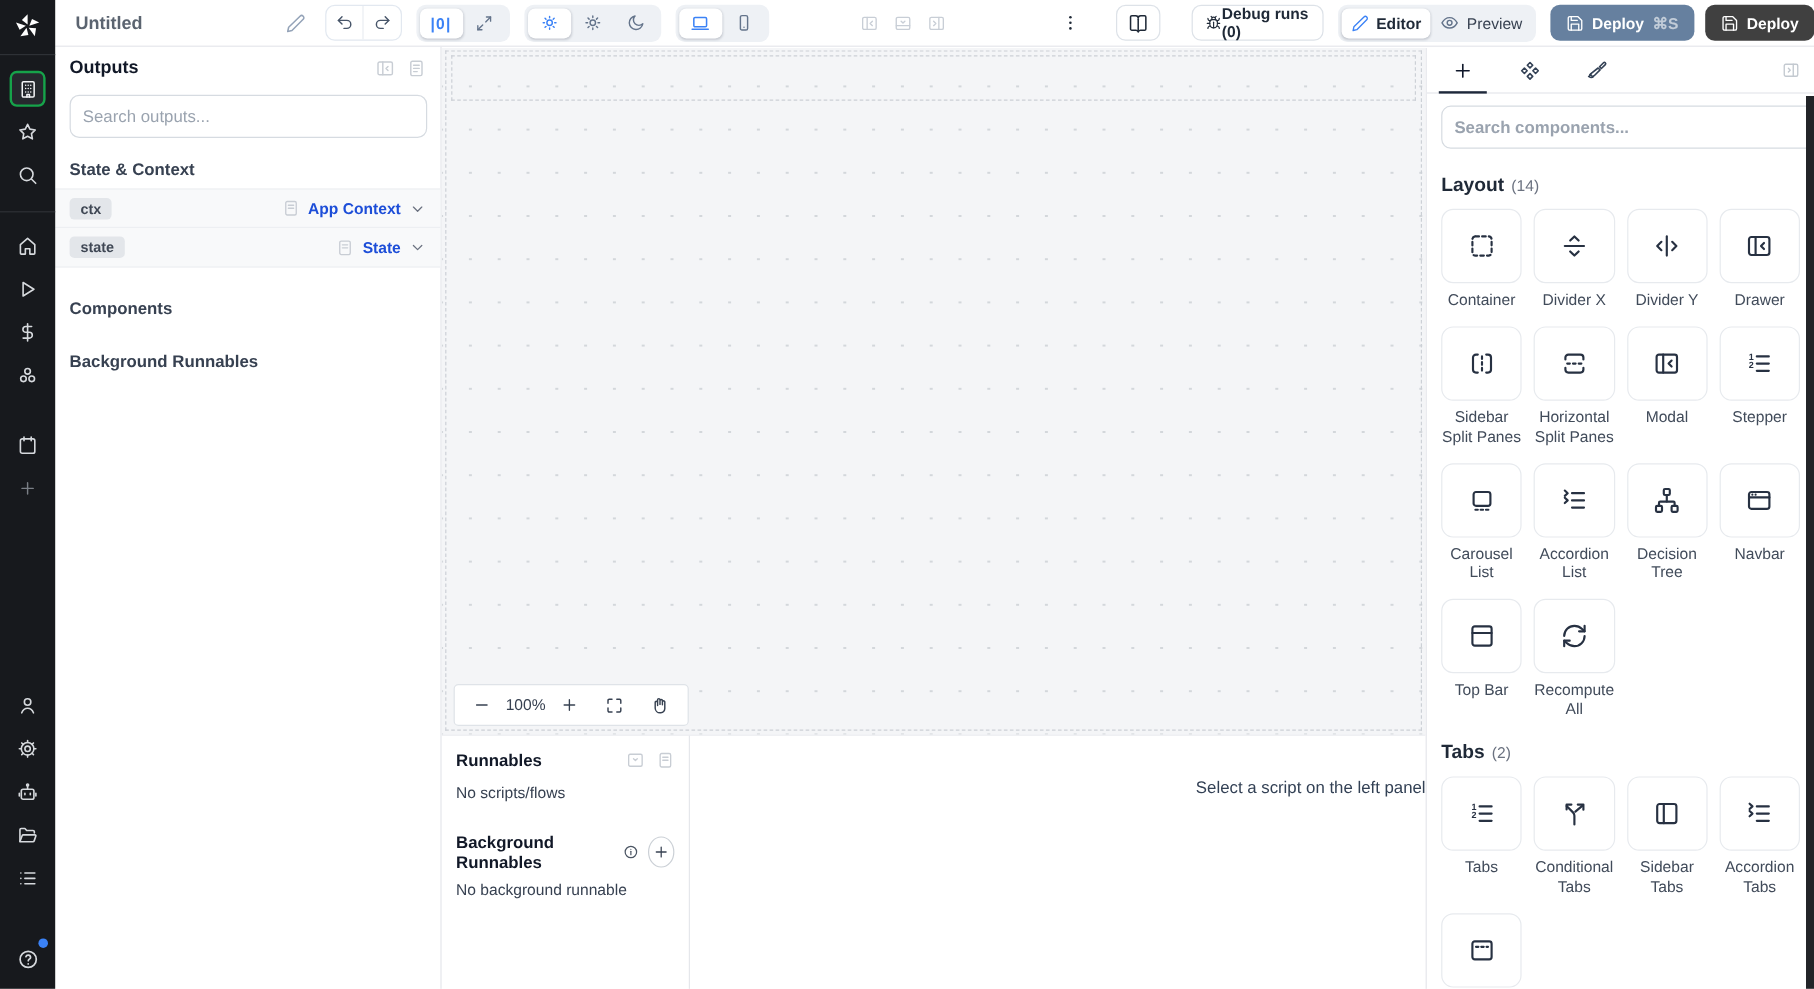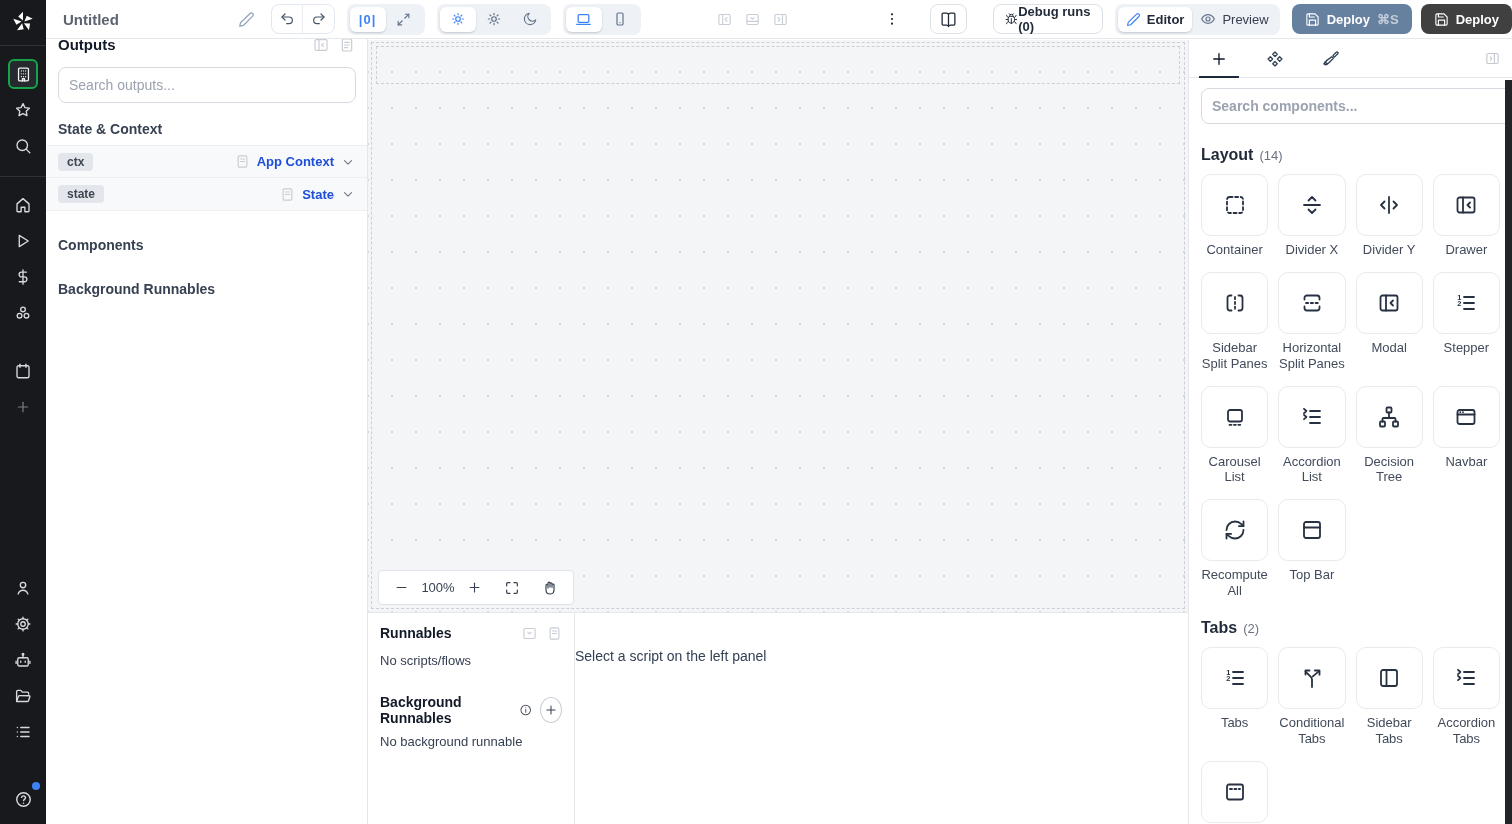--- a/index.html
+++ b/index.html
@@ -39,21 +39,21 @@
   .kebab { margin-left:92px; color:#1f2937; }
   .bordered-btn { display:flex; align-items:center; gap:1px; border:1px solid #dde2e8; border-radius:8px;
     background:#fff; padding:0 11px; height:30px; font-size:13px; font-weight:600; color:#1f2937; margin-left:26px; }
   .cta { display:flex; align-items:center; gap:7px; border-radius:8px; height:30px; padding:0 13px;
     color:#fff; font-size:13px; font-weight:700; margin-left:9px; }
   .cta.draft { background:#66809f; margin-left:12px; }
   .cta.draft .shortcut { color:rgba(255,255,255,.6); font-weight:600; }
   .cta.deploy { background:#404040; }
 
   
-  .outputs { position:fixed; left:46px; top:24px; width:322px; bottom:0; background:#fff;
+  .outputs { position:fixed; left:46px; top:36px; width:322px; bottom:0; background:#fff;
     border-right:1px solid #e5e7eb; z-index:10; }
   .outputs-head { display:flex; align-items:center; padding:12px 12px 4px; }
   .outputs-head .t { font-size:15px; font-weight:700; color:#111827; flex:1; }
   .mini-ic { color:#c8cdd4; margin-left:10px; }
   .search-input { display:block; width:298px; margin:10px 12px; height:36px; border:1px solid #d6dbe1;
     border-radius:8px; padding:0 10px; font-size:14px; color:#1f2937; background:#fff; outline:none;
     font-family:"Liberation Sans",sans-serif; }
   .search-input::placeholder { color:#9aa3af; }
   .sec-h { font-size:14px; font-weight:700; color:#374151; padding:8px 12px; }
   .ctx-row { height:33px; background:#f8f9fa; border-top:1px solid #edeff2; border-bottom:1px solid #edeff2;
@@ -80,21 +80,21 @@
   
   .bottom-panel { height:212px; background:#fff; border-top:1px solid #e5e7eb; display:flex; }
   .run-col { width:207px; border-right:1px solid #e5e7eb; padding:12px; }
   .run-head { display:flex; align-items:center; }
   .run-head .t { font-size:14px; font-weight:700; color:#111827; flex:1; }
   .run-empty { font-size:13px; color:#374151; margin-top:12px; }
   .bg-run-head { display:flex; align-items:center; gap:7px; margin-top:26px; }
   .bg-run-head .t { font-size:14px; font-weight:700; color:#111827; }
   .info-ic { color:#4b5563; }
   .plus-circle { width:26px; height:26px; border:1px solid #cbd0d6; border-radius:50%; display:grid; place-items:center; color:#374151; }
-  .select-msg-area { flex:1; display:flex; justify-content:flex-start; }
+  .select-msg-area { flex:1; display:flex; justify-content:flex-end; }
   .select-msg { font-size:14px; color:#334155; margin-top:35px; }
 
   
   .rightpanel { position:fixed; left:1188px; top:40px; width:324px; bottom:0; background:#fff;
     border-left:1px solid #e5e7eb; z-index:10; overflow:hidden; }
   .rp-tabs { height:38px; border-bottom:1px solid #e5e7eb; display:flex; align-items:stretch; padding:0 0 0 2px; }
   .rp-tab { width:56px; display:grid; place-items:center; color:#334155; position:relative; }
   .rp-tab.active { color:#0f172a; }
   .rp-tab.active::after { content:""; position:absolute; left:8px; right:8px; bottom:-1px; height:2px; background:#1e293b; }
   .rp-collapse { margin-left:auto; display:grid; place-items:center; padding-right:12px; color:#c3c9d0; }
@@ -680,36 +680,36 @@
         <rect x="3.5" y="5" width="17" height="14" rx="2"></rect>
             <line x1="3.5" y1="9.5" x2="20.5" y2="9.5"></line>
         <path d="M6.3 7.2h.01M9 7.2h.01"></path>
           </svg>
         </div>
       <div class="lbl">Navbar</div>
     </div>
     <div class="comp">
       <div class="box">
           <svg class="ic" width="24" height="24" viewBox="0 0 24 24">
+        <rect x="4" y="4" width="16" height="16" rx="2"></rect>
+            <line x1="4" y1="9.5" x2="20" y2="9.5"></line>
+          </svg>
+        </div>
+      <div class="lbl">Top Bar</div>
+    </div>
+    <div class="comp">
+      <div class="box">
+          <svg class="ic" width="24" height="24" viewBox="0 0 24 24">
         <path d="M3.5 12a8.5 8.5 0 0 1 8.5-8.5 9.2 9.2 0 0 1 6.4 2.6l2.1 2"></path>
             <path d="M20.5 3.5v4.6h-4.6"></path>
         <path d="M20.5 12a8.5 8.5 0 0 1-8.5 8.5 9.2 9.2 0 0 1-6.4-2.6l-2.1-2"></path>
             <path d="M8.1 15.9H3.5v4.6"></path>
           </svg>
         </div>
       <div class="lbl">Recompute All</div>
-    </div>
-    <div class="comp">
-      <div class="box">
-          <svg class="ic" width="24" height="24" viewBox="0 0 24 24">
-        <rect x="4" y="4" width="16" height="16" rx="2"></rect>
-            <line x1="4" y1="9.5" x2="20" y2="9.5"></line>
-          </svg>
-        </div>
-      <div class="lbl">Top Bar</div>
     </div>
   </div>
 
   <div class="rp-sec-h" style="padding-top:6px">
     <span>Tabs</span><span class="count">(2)</span>
   </div>
 
   <div class="comp-grid">
     <div class="comp">
       <div class="box">

